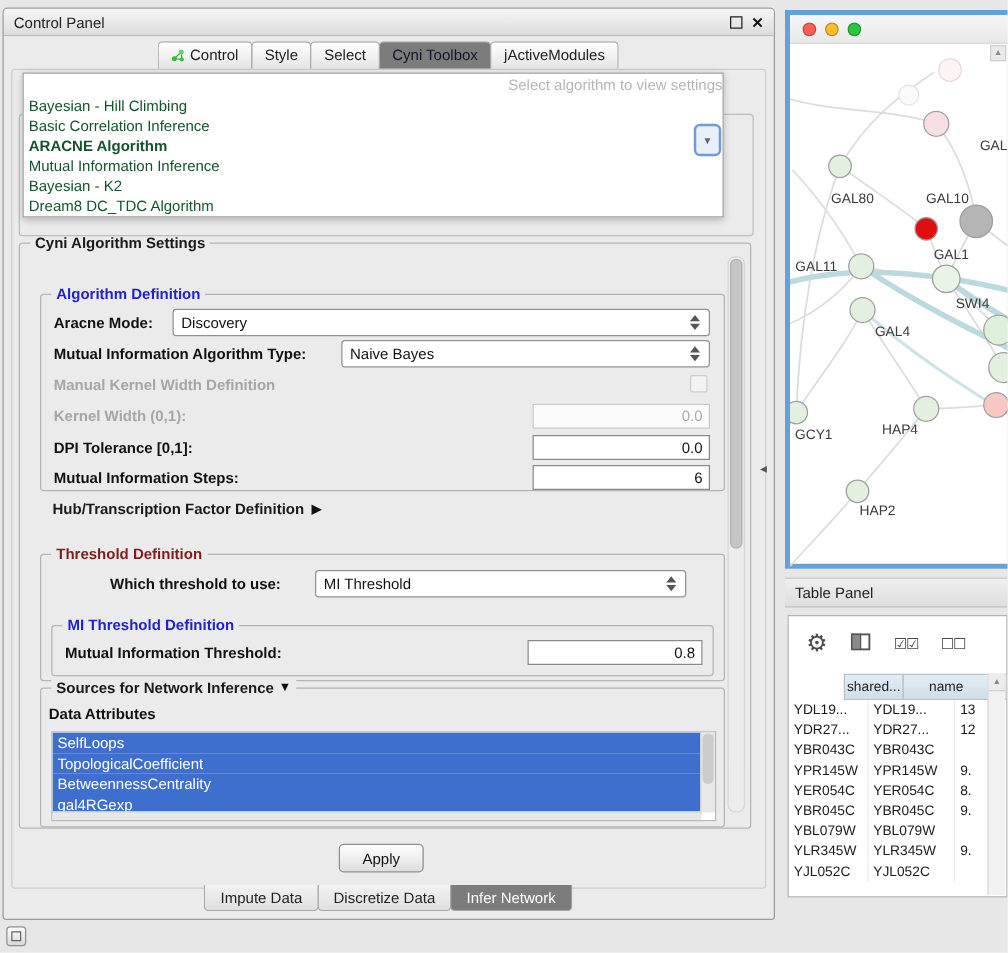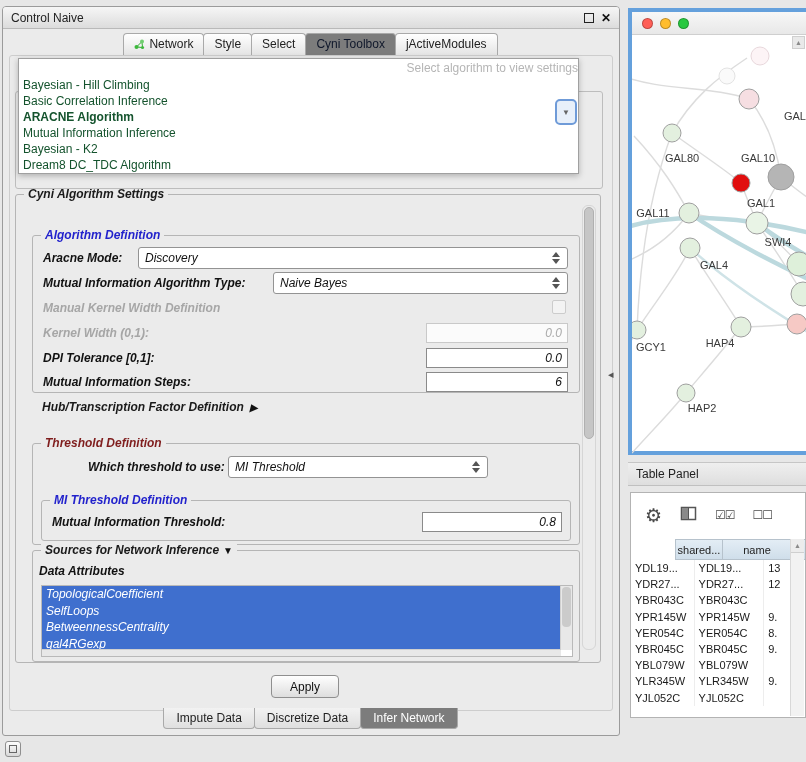--- a/index.html
+++ b/index.html
@@ -21,21 +21,21 @@
   .tab{height:21px;line-height:21px;padding:0 10px;background:linear-gradient(#ffffff,#e4e4e4);
       border:1px solid #a9a9a9;border-bottom:none;border-radius:4px 4px 0 0;margin-left:-1px;
       font-size:12px;color:#222;display:flex;align-items:center;gap:4px;}
   .tab.sel{background:#7c7c7c;color:#0f172a;}
   .tabicon{display:inline-flex;width:11px;height:11px;}
 
   .content-frame{position:absolute;left:6px;top:48px;width:604px;height:656px;
       border:1px solid #cdcdcd;border-radius:3px;background:#ebebeb;box-sizing:border-box;}
 
   
-  .group{position:absolute;border:1px solid #b5b5b5;border-radius:3px;box-sizing:border-box;font-style:italic;}
+  .group{position:absolute;border:1px solid #b5b5b5;border-radius:3px;box-sizing:border-box;}
   .gtitle{position:absolute;top:-8px;left:8px;background:#ebebeb;padding:0 4px;font-weight:bold;
       font-size:12px;white-space:nowrap;display:flex;align-items:center;gap:4px;}
   .gtitle.blue{color:#2222cc;}
   .gtitle.green{color:#7f1d1d;}
 
   .settings{left:12px;top:187px;width:586px;height:469px;}
   .v-scroll{position:absolute;right:4px;top:10px;bottom:12px;width:12px;background:#ececec;
       border:1px solid #d6d6d6;border-radius:6px;}
   .v-thumb{position:absolute;top:1px;left:1px;right:1px;height:52%;background:#c6c6c6;
       border:1px solid #b0b0b0;border-radius:5px;}
@@ -147,38 +147,38 @@
   .mini-icon:after{content:"";position:absolute;left:3px;top:3px;width:6px;height:6px;
       border:1px solid #666;}
 </style>
 </head>
 <body>
 
 <div id="app">
 
   <section class="cp">
     <div class="cp-titlebar">
-      <span class="cp-title">Control Naive</span>
+      <span class="cp-title">Control Panel</span>
       <span class="winbtns">
         <span class="wb-square"></span>
         <span class="wb-close">✕</span>
       </span>
     </div>
 
     <div class="cp-tabs" id="top-tabs">
         <div class="tab">
           <span class="tabicon">
             <svg width="11" height="11" viewBox="0 0 11 11">
               <path d="M3 7.5 L7.5 3 M8 3.5 L8.5 8 M3.5 8 L8 8.5" stroke="#2faf2f" stroke-width="1" fill="none"></path>
               <circle cx="2.5" cy="8" r="2" fill="#3cb83c"></circle>
               <circle cx="8" cy="2.5" r="2" fill="#6fce6f"></circle>
               <circle cx="8.5" cy="8.5" r="1.6" fill="#3cb83c"></circle>
             </svg>
           </span>
-          <span>Network</span>
+          <span>Control</span>
         </div>
         <div class="tab">
           <span>Style</span>
         </div>
         <div class="tab">
           <span>Select</span>
         </div>
         <div class="tab sel">
           <span>Cyni Toolbox</span>
         </div>
@@ -244,21 +244,21 @@
         <span>Hub/Transcription Factor Definition</span>
         <span class="arrow-glyph">▶</span>
       </div>
 
       <div class="group thr">
         <div class="gtitle green">
           <span>Threshold Definition</span>
         </div>
 
         <div class="row-label" style="left:55px;top:13px">Which threshold to use:</div>
-        <div class="combo" style="left:195px;width:260px;top:12px">
+        <div class="combo" style="left:219px;width:297px;top:12px">
           <span class="cval">MI Threshold</span>
           <span class="carrows">
               <i class="tri-up"></i>
               <i class="tri-dn"></i>
             </span>
         </div>
 
         <div class="group mi">
           <div class="gtitle blue" style="background:#ebebeb">
             <span>MI Threshold Definition</span>
@@ -270,22 +270,22 @@
         </div>
       </div>
 
       <div class="group src">
         <div class="gtitle">
           <span>Sources for Network Inference</span>
           <span class="arrow-glyph">▼</span>
         </div>
         <div class="row-label" style="left:6px;top:10px">Data Attributes</div>
         <div class="attr-list" id="attr-list">
-          <div class="attr-item sel">TopologicalCoefficient</div>
-            <div class="attr-item sel">SelfLoops</div>
+          <div class="attr-item sel">SelfLoops</div>
+            <div class="attr-item sel">TopologicalCoefficient</div>
             <div class="attr-item sel">BetweennessCentrality</div>
             <div class="attr-item sel">gal4RGexp</div>
             <div class="list-vscroll">
             <div class="list-vthumb"></div>
           </div>
           <div class="list-hscroll"></div>
         </div>
       </div>
     </div>
 

